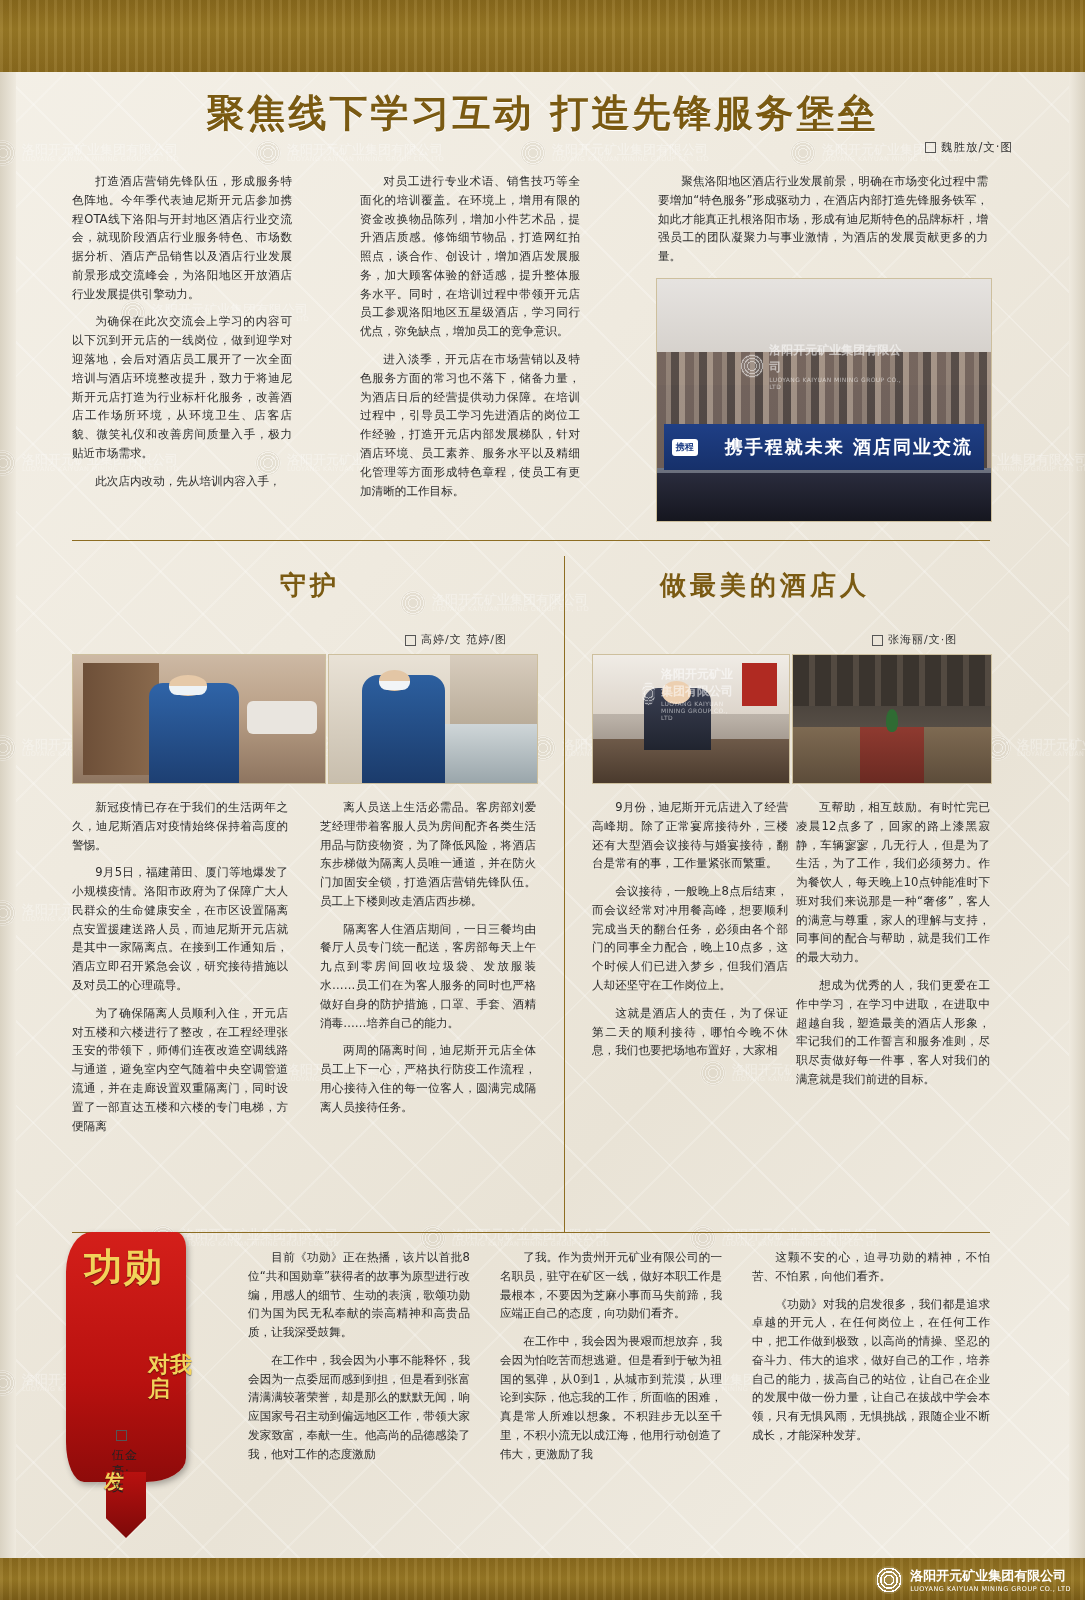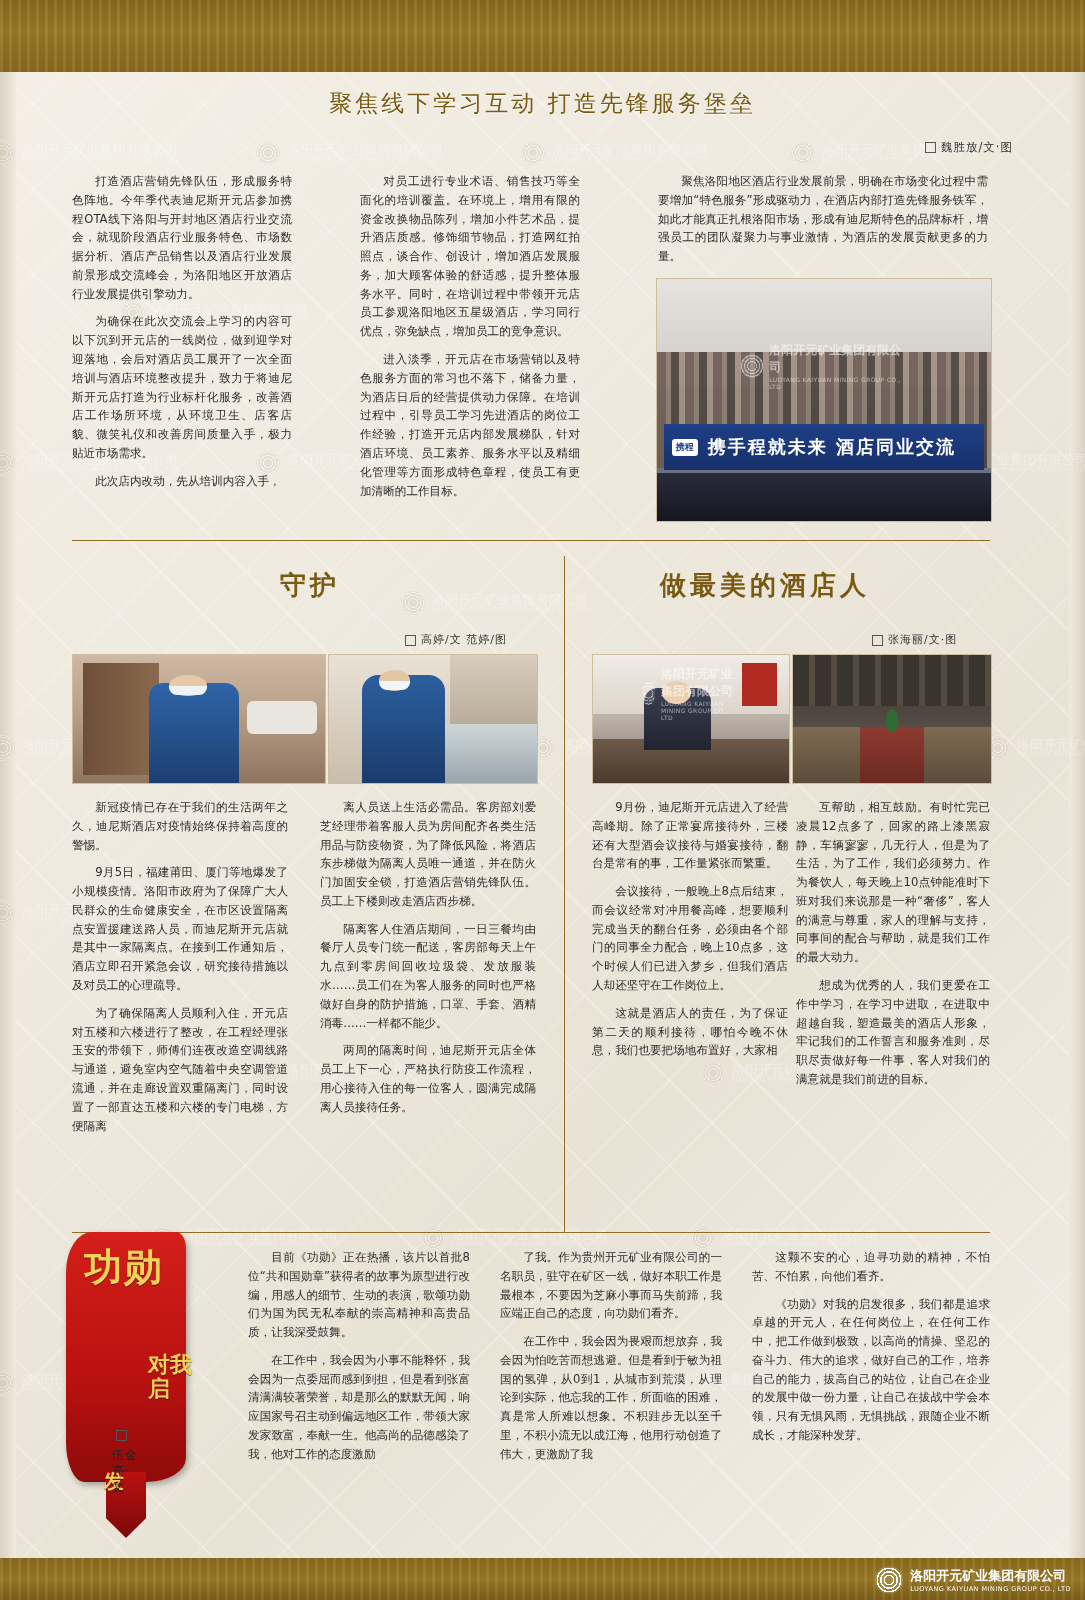--- a/index.html
+++ b/index.html
@@ -58,21 +58,21 @@
   .wm .tw{line-height:1.05;}
   .wm .t1{font-size:13px;color:#ffffff;font-weight:bold;text-shadow:0 0 1px rgba(0,0,0,.12);}
   .wm .t2{font-size:6.5px;color:#ffffff;letter-spacing:.4px;}
 
   
   .masthead{
     position:absolute;top:88px;left:0;width:1085px;text-align:center;
   }
   .masthead .title{
     font-family:"DejaVu Serif", serif;
-    font-size:23px;font-weight:normal;letter-spacing:3px;
+    font-size:38px;font-weight:bold;letter-spacing:3px;
     color:#7a5a12;
     text-shadow:0 1px 0 #fff;
   }
   .byline{
     position:absolute;right:72px;font-size:11.5px;color:#333;letter-spacing:1px;
   }
   .cbox{display:inline-block;width:9px;height:9px;border:1px solid #555;margin-right:5px;vertical-align:middle;}
 
   
   .col{
@@ -105,21 +105,21 @@
 
   
   .ph-group{background:linear-gradient(180deg,#cfcfd4 0%,#bfbfc6 30%,#9aa0a8 60%,#3b3f52 100%);}
   .ph-group .wallband{position:absolute;left:0;top:0;width:100%;height:44%;background:linear-gradient(180deg,#e6e3e0,#cfcac4);}
   .ph-group .crowd{position:absolute;left:0;top:30%;width:100%;height:48%;
     background:repeating-linear-gradient(90deg,#6b5a52 0 9px,#8b7a6e 9px 14px,#4a3f3a 14px 22px,#a08e80 22px 28px);
     opacity:.9;}
   .ph-group .banner{
     position:absolute;left:2%;top:60%;width:96%;height:19%;
     background:linear-gradient(180deg,#1f3f86,#16306a);
-    color:#fff;display:flex;align-items:center;gap:10px;padding:0 8px;box-sizing:border-box;
+    color:#fff;display:flex;align-items:center;gap:27px;padding:0 8px;box-sizing:border-box;
   }
   .ph-group .banner .bt{font-size:18px;font-weight:bold;letter-spacing:2px;white-space:nowrap;}
   .ph-group .banner .bl{font-size:9px;background:#fff;color:#1f3f86;border-radius:3px;padding:2px 4px;font-weight:bold;}
   .ph-group .table{position:absolute;left:0;bottom:0;width:100%;height:20%;background:linear-gradient(180deg,#2a2c3d,#15161f);}
 
   
   .ph-a{background:linear-gradient(180deg,#cdb9a4 0%,#b99f86 45%,#8e7560 100%);}
   .ph-a .door{position:absolute;left:4%;top:6%;width:30%;height:88%;background:linear-gradient(90deg,#6d4f38,#8a6a4d);}
   .ph-a .person{position:absolute;left:30%;bottom:0;width:36%;height:78%;background:linear-gradient(180deg,#2f64a8,#1d3f72);border-radius:14px 14px 0 0;}
   .ph-a .head{position:absolute;left:38%;top:16%;width:15%;height:16%;background:#e6c9a8;border-radius:50%;}
@@ -458,21 +458,21 @@
     <div class="plant"></div>
   </div>
 
   <div class="col" style="left:72px;top:798px;width:216px;">
     <p>新冠疫情已存在于我们的生活两年之久，迪尼斯酒店对疫情始终保持着高度的警惕。</p>
     <p>9月5日，福建莆田、厦门等地爆发了小规模疫情。洛阳市政府为了保障广大人民群众的生命健康安全，在市区设置隔离点安置援建送路人员，而迪尼斯开元店就是其中一家隔离点。在接到工作通知后，酒店立即召开紧急会议，研究接待措施以及对员工的心理疏导。</p>
     <p>为了确保隔离人员顺利入住，开元店对五楼和六楼进行了整改，在工程经理张玉安的带领下，师傅们连夜改造空调线路与通道，避免室内空气随着中央空调管道流通，并在走廊设置双重隔离门，同时设置了一部直达五楼和六楼的专门电梯，方便隔离</p>
   </div>
   <div class="col" style="left:320px;top:798px;width:216px;">
     <p>离人员送上生活必需品。客房部刘爱芝经理带着客服人员为房间配齐各类生活用品与防疫物资，为了降低风险，将酒店东步梯做为隔离人员唯一通道，并在防火门加固安全锁，打造酒店营销先锋队伍。员工上下楼则改走酒店西步梯。</p>
-    <p>隔离客人住酒店期间，一日三餐均由餐厅人员专门统一配送，客房部每天上午九点到零房间回收垃圾袋、发放服装水……员工们在为客人服务的同时也严格做好自身的防护措施，口罩、手套、酒精消毒……一样都不能少。</p>
+    <p>隔离客人住酒店期间，一日三餐均由餐厅人员专门统一配送，客房部每天上午九点到零房间回收垃圾袋、发放服装水……员工们在为客人服务的同时也严格做好自身的防护措施，口罩、手套、酒精消毒……培养自己的能力。</p>
     <p>两周的隔离时间，迪尼斯开元店全体员工上下一心，严格执行防疫工作流程，用心接待入住的每一位客人，圆满完成隔离人员接待任务。</p>
   </div>
 
   <div class="rule v" style="left:564px;top:556px;width:1px;height:676px;"></div>
 
   <div class="col" style="left:592px;top:798px;width:196px;">
     <p>9月份，迪尼斯开元店进入了经营高峰期。除了正常宴席接待外，三楼还有大型酒会议接待与婚宴接待，翻台是常有的事，工作量紧张而繁重。</p>
     <p>会议接待，一般晚上8点后结束，而会议经常对冲用餐高峰，想要顺利完成当天的翻台任务，必须由各个部门的同事全力配合，晚上10点多，这个时候人们已进入梦乡，但我们酒店人却还坚守在工作岗位上。</p>
     <p>这就是酒店人的责任，为了保证第二天的顺利接待，哪怕今晚不休息，我们也要把场地布置好，大家相</p>
   </div>

